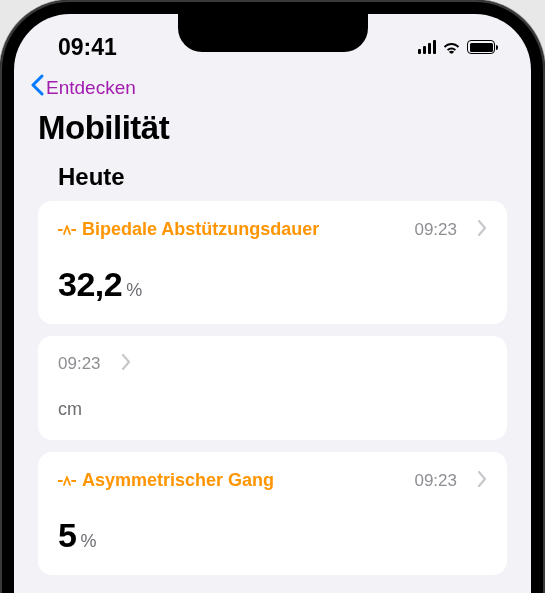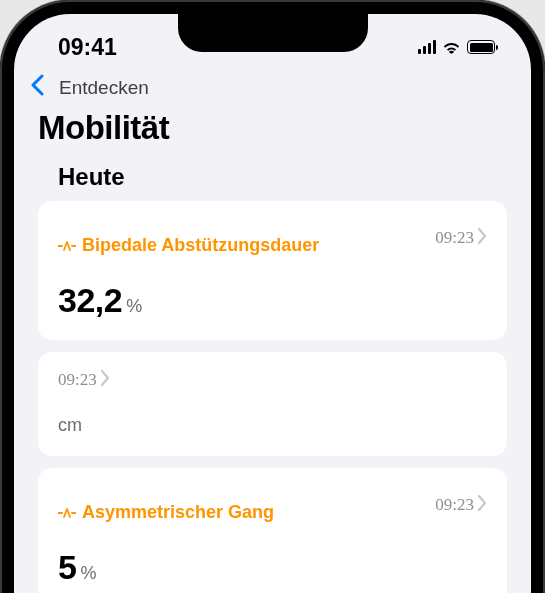--- a/index.html
+++ b/index.html
@@ -113,24 +113,23 @@
       border-radius: 1.5px;
     }
     .nav-bar {
       display: flex;
       align-items: center;
       padding: 8px 16px 4px;
     }
     .back-button {
       display: flex;
       align-items: center;
-      color: #404040;
+      color: #a21caf;
       font-size: 19px;
       cursor: pointer;
-      gap: 13px;
     }
     .back-chevron {
       margin-right: 2px;
     }
     .page-title {
       font-size: 33px;
       font-weight: 800;
       padding: 4px 24px 12px;
       letter-spacing: -0.5px;
     }
@@ -156,28 +155,26 @@
       align-items: center;
       justify-content: space-between;
     }
     .card-title-wrap {
       display: flex;
       align-items: center;
       gap: 6px;
       color: #ff9500;
       font-weight: 600;
       font-size: 18px;
-      margin-top: 16px;
     }
     .mobility-icon svg { display: block; }
     .card-meta {
       display: flex;
       align-items: center;
-      gap: 4px;
-      font-family: Liberation Serif, serif;
+      gap: 21px;
     }
     .card-time {
       color: #8e8e93;
       font-size: 17px;
     }
     .card-chevron { color: #c7c7cc; }
     .card-value-wrap {
       margin-top: 25px;
       display: flex;
       align-items: baseline;

